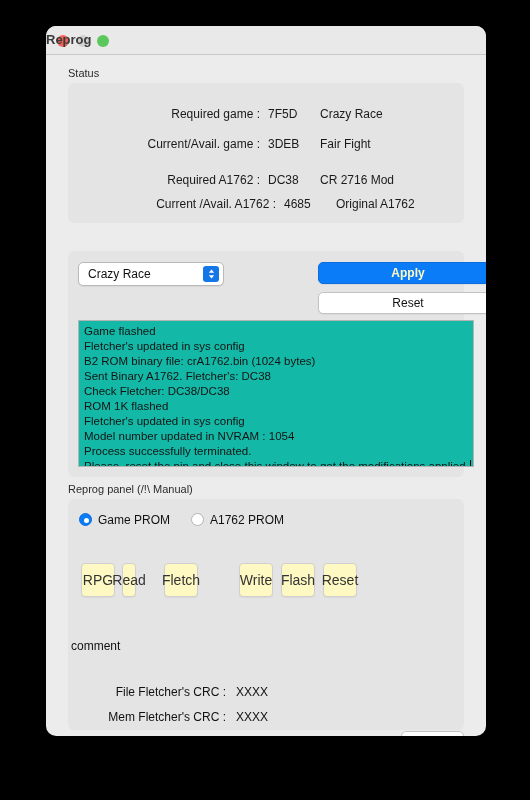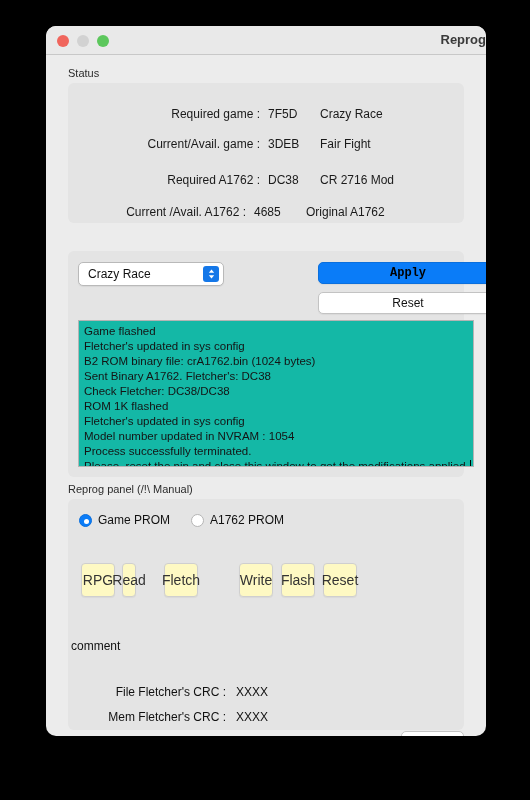--- a/index.html
+++ b/index.html
@@ -30,21 +30,21 @@
   .titlebar {
     position: relative;
     height: 29px;
     background: #e9e9e9;
     border-bottom: 1px solid #c8c8c8;
   }
   .title-text {
     position: absolute;
     left: 0; right: 0; top: 0;
     line-height: 28px;
-    text-align: right;
+    text-align: left;
     font-size: 13px;
     font-weight: bold;
     color: #3a3a3a;
   }
   .lights { position: absolute; left: 11px; top: 9px; display: flex; gap: 8px; }
   .light { width: 12px; height: 12px; border-radius: 50%; }
   .light.close  { background: #f0655c; }
   .light.min    { background: #d2d2d2; }
   .light.zoom   { background: #5cc75c; }
 
@@ -128,23 +128,22 @@
     box-shadow: 0 1px 1px rgba(0,0,0,0.05);
     line-height: 1;
     display: flex;
     align-items: center;
     justify-content: center;
     user-select: none;
   }
   .btn.primary {
     background: #0a7cf8;
     border: 1px solid #0a6fdd;
-    color: #000000;
+    color: #fef9c3;
     font-weight: bold;
-    font-family: Liberation Mono, monospace;
   }
   .btn.square {
     background: #fef9c3;
     border: 1px solid #cfcfcf;
     border-radius: 4px;
     font-size: 14px;
     color: #333;
   }
 
   
@@ -167,21 +166,21 @@
     height: 11px;
     background: #000;
     vertical-align: -1px;
     margin-left: 1px;
   }
 
   
   .radio-item {
     position: absolute;
     display: flex;
-    align-items: flex-end;
+    align-items: flex-start;
     gap: 6px;
     font-size: 12px;
     color: #111;
     white-space: nowrap;
   }
   .radio {
     width: 13px;
     height: 13px;
     border-radius: 50%;
     background: #ffffff;
@@ -249,21 +248,21 @@
     </div>
 
     <div class="status-row" style="left:22px; top:118px; width:396px;">
       <div class="s-lblbox">
           <span class="lbl">Required A1762 :</span>
         </div>
       <span class="val s-val1">DC38</span>
       <span class="val s-val2">CR 2716 Mod</span>
     </div>
 
-    <div class="status-row" style="left:8px; top:142px; width:396px;margin-top:8px;">
+    <div class="status-row" style="left:38px; top:142px; width:396px;">
       <div class="s-lblbox">
           <span class="lbl">Current /Avail. A1762 :</span>
         </div>
       <span class="val s-val1">4685</span>
       <span class="val s-val2">Original A1762</span>
     </div>
 
     <div class="group-label" style="left:22px; top:180px;margin-top:32px;">Reprog panel (Auto)</div>
     <div class="panel" style="left:22px; top:196px; width:396px; height:226px;"></div>
 

